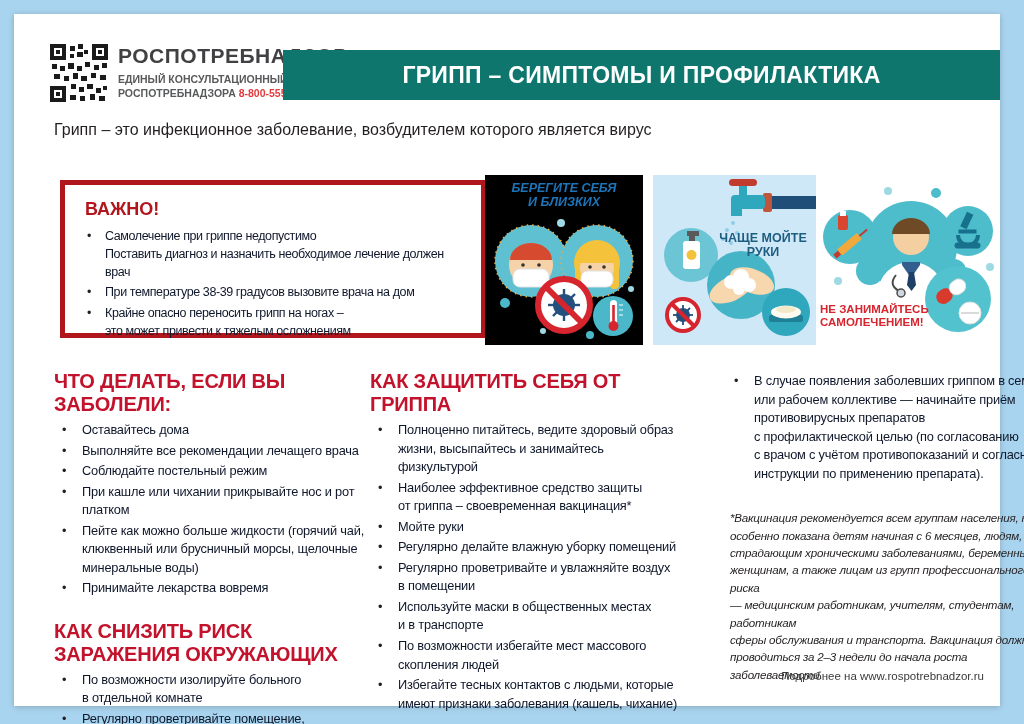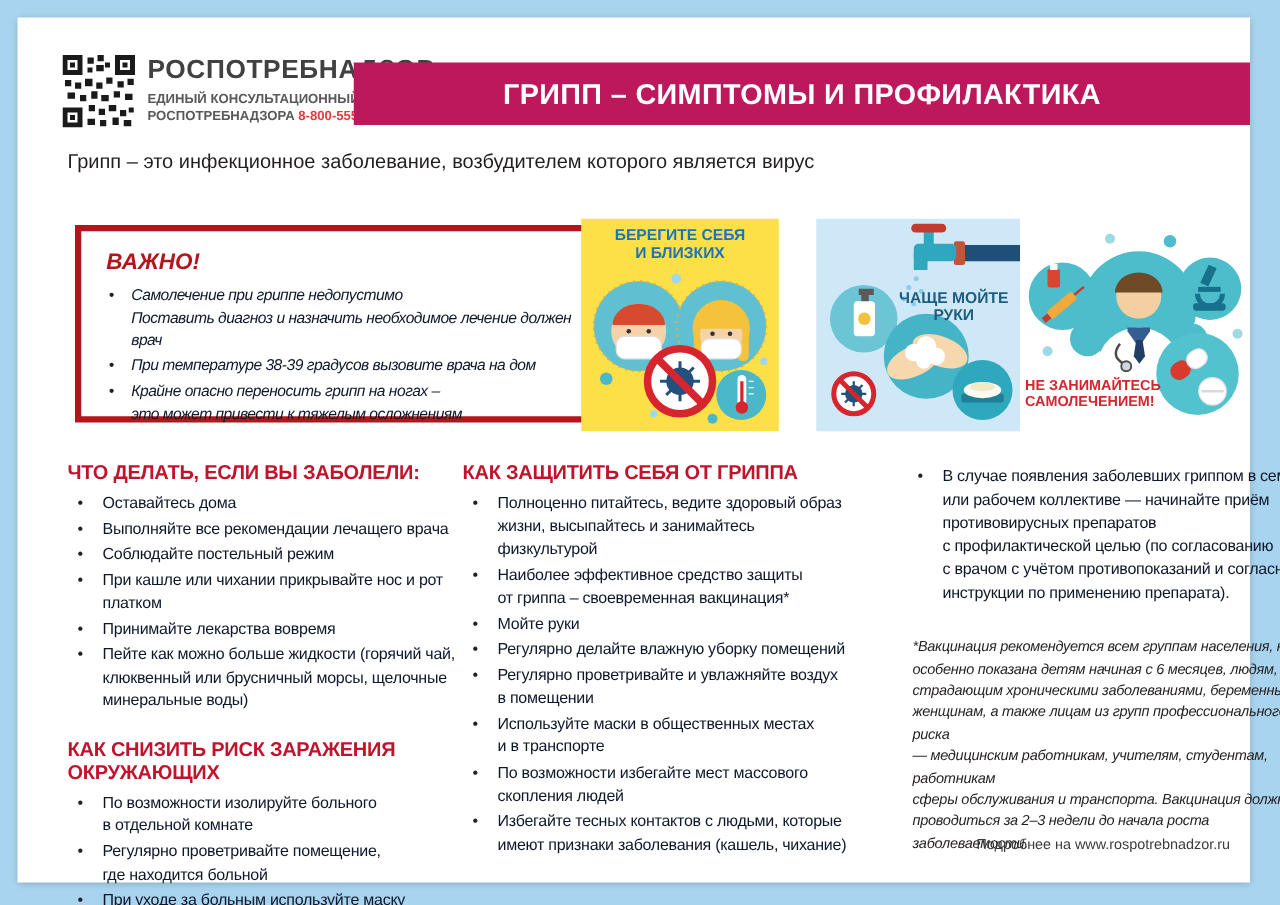--- a/index.html
+++ b/index.html
@@ -8,48 +8,48 @@
   .page{position:absolute;left:14px;top:14px;width:986px;height:692px;background:#ffffff;box-shadow:0 1px 6px rgba(0,0,0,.22);}
 
   
   .qr{position:absolute;left:36px;top:30px;width:58px;height:58px;}
   .brand{position:absolute;left:104px;top:31px;}
   .org-name{font-size:21px;font-weight:bold;color:#414042;letter-spacing:.5px;line-height:1;}
   .org-sub{margin-top:6px;font-size:10.5px;font-weight:bold;color:#58595b;line-height:1.35;}
   .phone{color:#e23b3e;}
 
   
-  .banner{position:absolute;left:269px;top:36px;right:0;height:50px;background:#be185d;display:flex;align-items:center;justify-content:center;}
+  .banner{position:absolute;left:269px;top:36px;right:0;height:50px;background:#0f766e;display:flex;align-items:center;justify-content:center;}
   .banner span{color:#fff;font-weight:bold;font-size:23px;letter-spacing:.3px;}
 
   
   .intro{position:absolute;left:40px;top:104px;width:930px;font-size:16px;color:#231f20;line-height:1.55;}
   .intro b{font-weight:bold;}
 
   
-  .imp-box{position:absolute;left:46px;top:166px;width:426px;height:158px;border:5px solid #b2161d;background:#fff;box-sizing:border-box;padding:12px 14px 10px 14px;font-style:italic;}
+  .imp-box{position:absolute;left:46px;top:166px;width:426px;height:158px;border:5px solid #b2161d;background:#fff;box-sizing:border-box;padding:12px 14px 10px 14px;}
   .imp-title{color:#b2161d;font-weight:bold;font-size:18px;margin:2px 0 8px 6px;}
   .blist{list-style:none;margin:0;padding:0;}
   .blist li{position:relative;padding-left:26px;white-space:pre-line;font-size:12.5px;color:#0f172a;line-height:1.42;margin:3px 0;letter-spacing:-0.4px;}
   .blist li::before{content:"•";position:absolute;left:8px;top:0;color:#231f20;}
 
   
   .panel{position:absolute;top:161px;height:170px;overflow:hidden;}
-  .panel1{left:451px;width:158px;background:#fde047;}
+  .panel1{left:471px;width:158px;background:#000000;font-style:italic;}
   .panel2{left:639px;width:163px;background:#cfe8f7;}
   .panel3{left:804px;width:182px;background:#fff;}
   .cap{white-space:pre-line;font-weight:bold;text-align:center;line-height:1.15;}
   .cap-family{position:absolute;left:0;right:0;top:6px;color:#1e74b8;font-size:12.5px;z-index:2;}
   .cap-hands{position:absolute;left:58px;width:104px;top:56px;color:#1d5e80;font-size:12.5px;z-index:2;}
   .cap-doctor{position:absolute;left:2px;bottom:16px;width:120px;color:#d6252e;font-size:11.5px;text-align:left;z-index:2;}
   .panel svg{position:absolute;left:0;top:0;}
 
   
   .col{position:absolute;top:356px;}
-  .col h3{margin:0 0 5px 0;font-size:16px;color:#c3122b;letter-spacing:-0.2px;}
+  .col h3{margin:0 0 5px 0;font-size:20px;color:#c3122b;letter-spacing:-0.2px;}
   .col .blist li{font-size:12.8px;letter-spacing:-0.2px;line-height:1.45;padding-left:28px;margin:2px 0;}
   .col1{left:40px;width:314px;}
   .col2{left:356px;width:308px;}
   .col3{left:668px;width:318px;margin-left:44px;}
   .sec2{margin-top:22px;}
   .footnote{margin-top:26px;margin-left:4px;font-style:italic;font-size:11.6px;color:#231f20;line-height:1.5;white-space:pre-line;letter-spacing:-0.2px;}
   .footer-link{position:absolute;right:16px;bottom:24px;font-size:11.5px;color:#3a3a3a;}
 </style>
 </head>
 <body>
@@ -304,24 +304,24 @@
     </div>
 
     <div class="col col1">
       <h3>ЧТО ДЕЛАТЬ, ЕСЛИ ВЫ ЗАБОЛЕЛИ:</h3>
       <ul class="blist">
         <li>Оставайтесь дома</li>
         <li>Выполняйте все рекомендации лечащего врача</li>
         <li>Соблюдайте постельный режим</li>
         <li>При кашле или чихании прикрывайте нос и рот
 платком</li>
-        <li>Принимайте лекарства вовремя</li>
         <li>Пейте как можно больше жидкости (горячий чай,
 клюквенный или брусничный морсы, щелочные
 минеральные воды)</li>
+        <li>Принимайте лекарства вовремя</li>
       </ul>
       <div class="sec2">
         <h3>КАК СНИЗИТЬ РИСК ЗАРАЖЕНИЯ ОКРУЖАЮЩИХ</h3>
         <ul class="blist">
           <li>По возможности изолируйте больного
 в отдельной комнате</li>
           <li>Регулярно проветривайте помещение,
 где находится больной</li>
           <li>При уходе за больным используйте маску</li>
         </ul>

